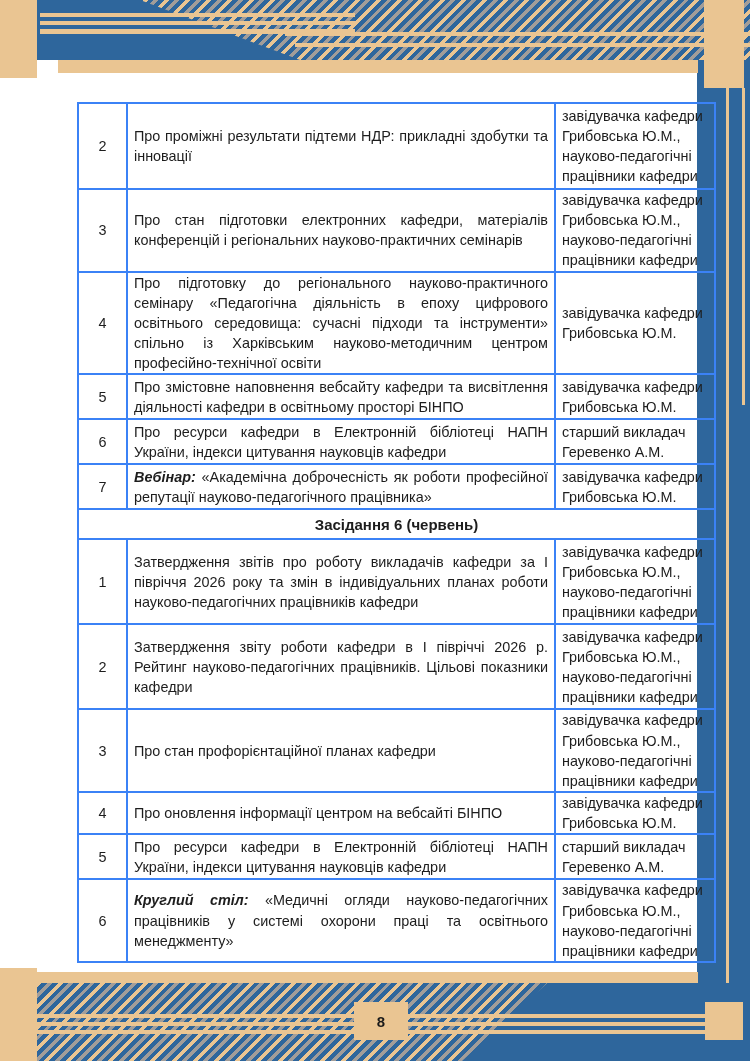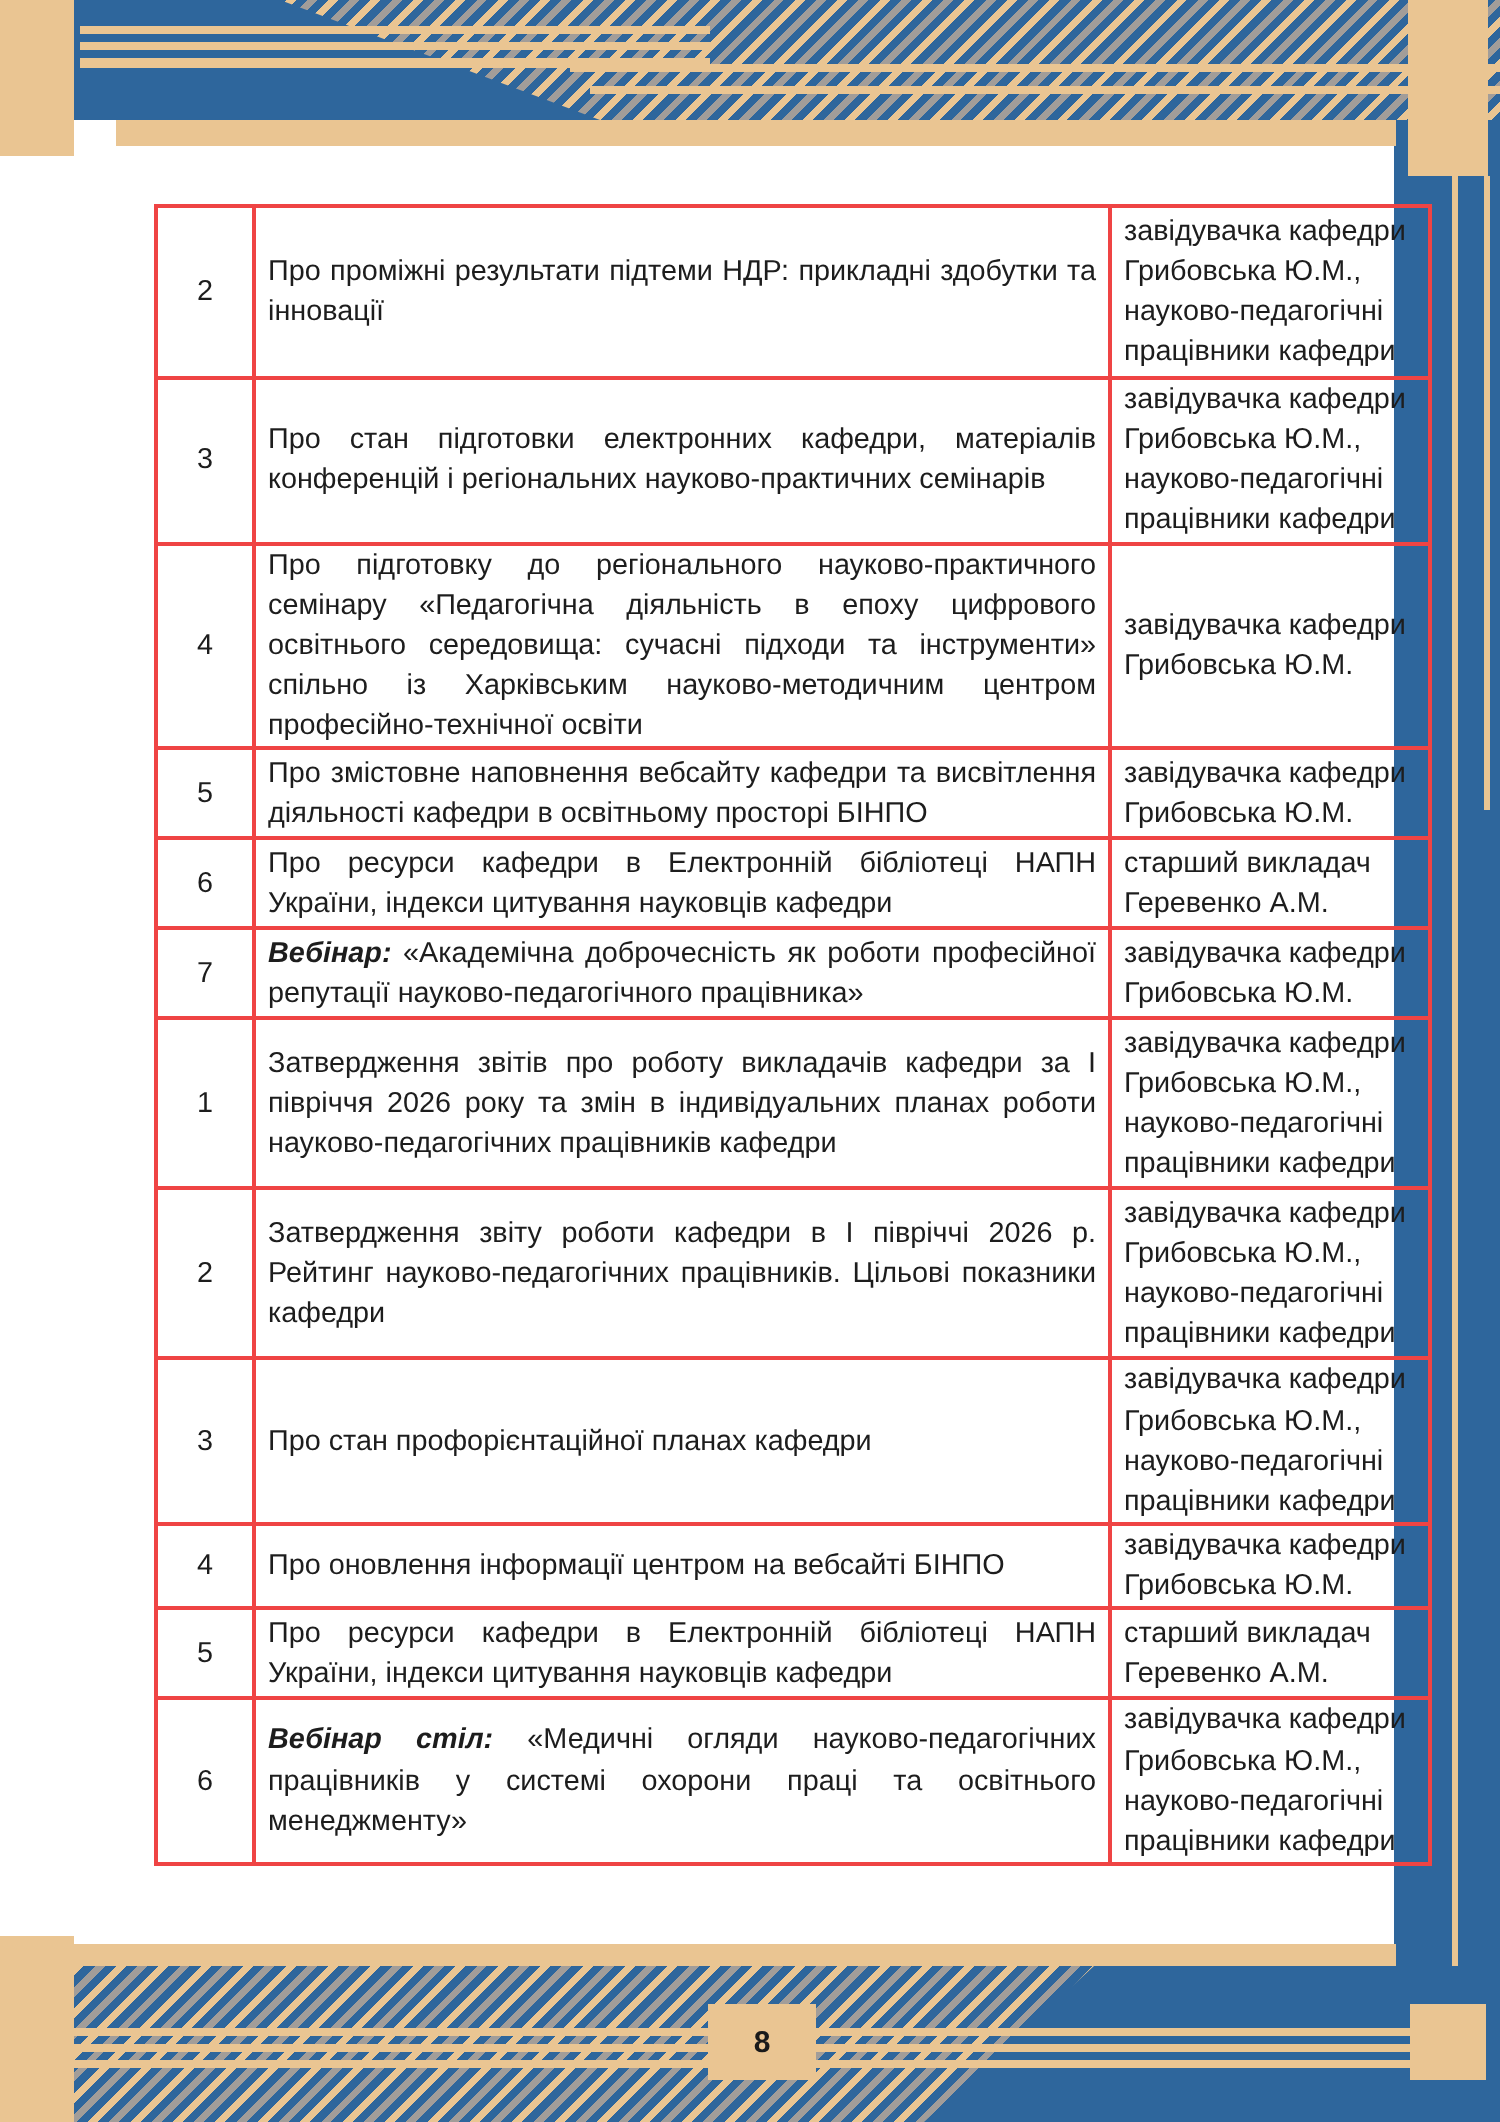--- a/index.html
+++ b/index.html
@@ -43,21 +43,21 @@
     display:flex;align-items:center;justify-content:center;
     font-size:15px;font-weight:bold;color:#1a1a1a;
   }
   
   table.sched{
     position:absolute;left:77px;top:102px;width:595px;
     border-collapse:collapse;table-layout:fixed;
     font-size:14.4px;line-height:1.4;
   }
   table.sched td{
-    border:2px solid #ef4444;vertical-align:middle;
+    border:2px solid #3b82f6;vertical-align:middle;
     padding:0 6px;
   }
   td.c1{width:35px;text-align:center;padding:2px 2px;}
   td.c2{width:414px;text-align:justify;}
   td.c3{width:146px;padding:2px 2px 2px 5px;}
   td.section{text-align:center;font-weight:bold;font-size:15px;padding:4px 6px;}
   .pfx{font-weight:bold;font-style:italic;margin-top:48px;}
   tr.rh86{height:86px;} tr.rh80{height:80px;} tr.rh100{height:100px;}
   tr.rh45{height:45px;} tr.rh30{height:30px;} tr.rh85{height:85px;}
   tr.rh40{height:40px;} tr.rh82{height:82px;}
@@ -108,20 +108,23 @@
       <tr class="rh45">
         <td class="c1">6</td>
         <td class="c2"><span class="pfx"></span><span>Про ресурси кафедри в Електронній бібліотеці НАПН України, індекси цитування науковців кафедри</span></td>
         <td class="c3">старший викладач Геревенко А.М.</td>
       </tr>
       <tr class="rh45">
         <td class="c1">7</td>
         <td class="c2"><span class="pfx">Вебінар:</span><span> «Академічна доброчесність як роботи професійної репутації науково-педагогічного працівника»</span></td>
         <td class="c3">завідувачка кафедри Грибовська Ю.М.</td>
       </tr>
+      <tr class="rh30">
+        <td class="section" colspan="3">Засідання 6 (червень)</td>
+      </tr>
       <tr class="rh85">
         <td class="c1">1</td>
         <td class="c2"><span class="pfx"></span><span>Затвердження звітів про роботу викладачів кафедри за І півріччя 2026 року та змін в індивідуальних планах роботи науково-педагогічних працівників кафедри</span></td>
         <td class="c3">завідувачка кафедри Грибовська Ю.М., науково-педагогічні працівники кафедри</td>
       </tr>
       <tr class="rh85">
         <td class="c1">2</td>
         <td class="c2"><span class="pfx"></span><span>Затвердження звіту роботи кафедри в І півріччі 2026 р. Рейтинг науково-педагогічних працівників. Цільові показники кафедри</span></td>
         <td class="c3">завідувачка кафедри Грибовська Ю.М., науково-педагогічні працівники кафедри</td>
       </tr>
@@ -135,21 +138,21 @@
         <td class="c2"><span class="pfx"></span><span>Про оновлення інформації центром на вебсайті БІНПО</span></td>
         <td class="c3">завідувачка кафедри Грибовська Ю.М.</td>
       </tr>
       <tr class="rh45">
         <td class="c1">5</td>
         <td class="c2"><span class="pfx"></span><span>Про ресурси кафедри в Електронній бібліотеці НАПН України, індекси цитування науковців кафедри</span></td>
         <td class="c3">старший викладач Геревенко А.М.</td>
       </tr>
       <tr class="rh82">
         <td class="c1">6</td>
-        <td class="c2"><span class="pfx">Вебінар стіл:</span><span> «Медичні огляди науково-педагогічних працівників у системі охорони праці та освітнього менеджменту»</span></td>
+        <td class="c2"><span class="pfx">Круглий стіл:</span><span> «Медичні огляди науково-педагогічних працівників у системі охорони праці та освітнього менеджменту»</span></td>
         <td class="c3">завідувачка кафедри Грибовська Ю.М., науково-педагогічні працівники кафедри</td>
       </tr>
     </tbody>
   </table>
 
   <div class="abs tan bottom-underline"></div>
   <div class="abs blue band-bottom">
     <div class="stripes"></div>
   </div>
   <div class="abs tan bl-rect"></div>

